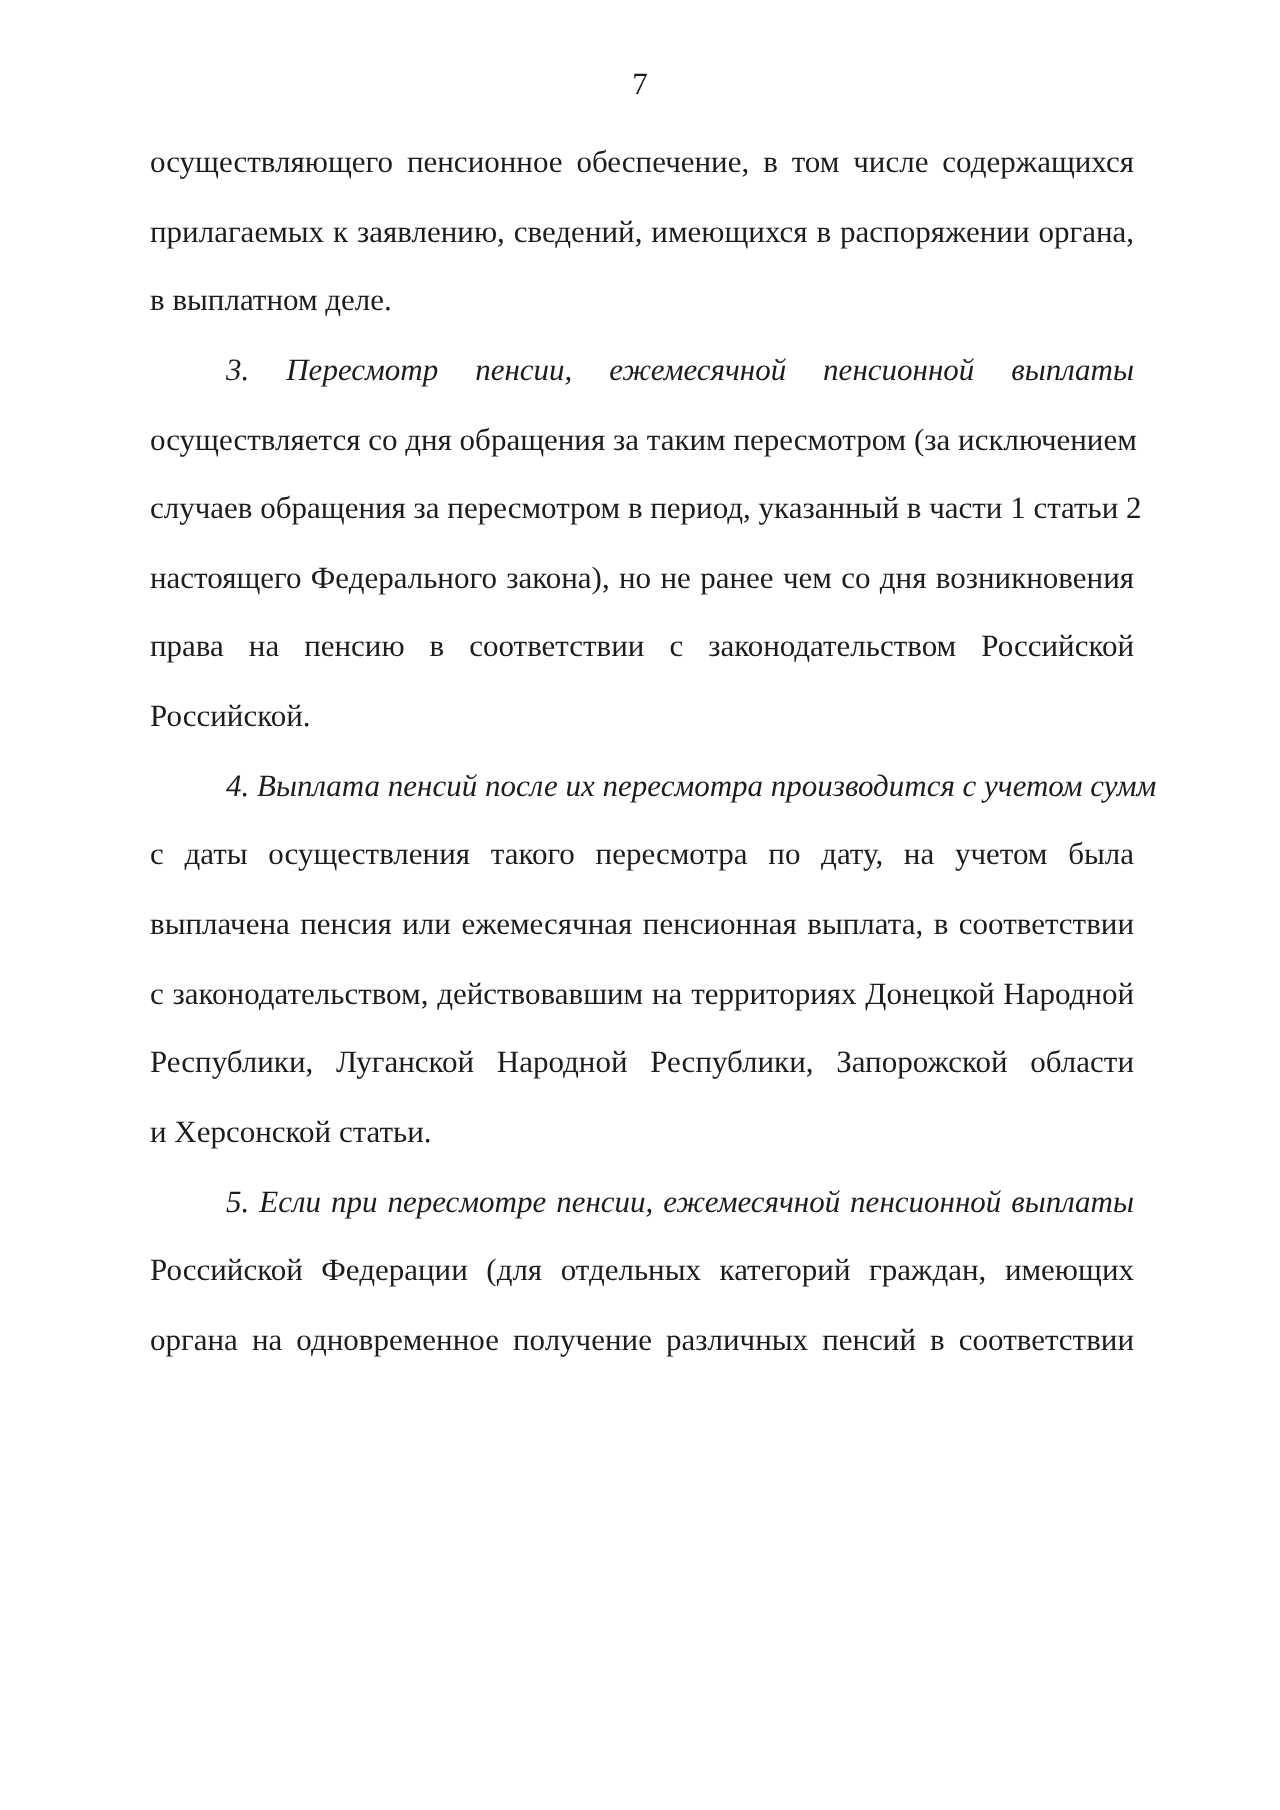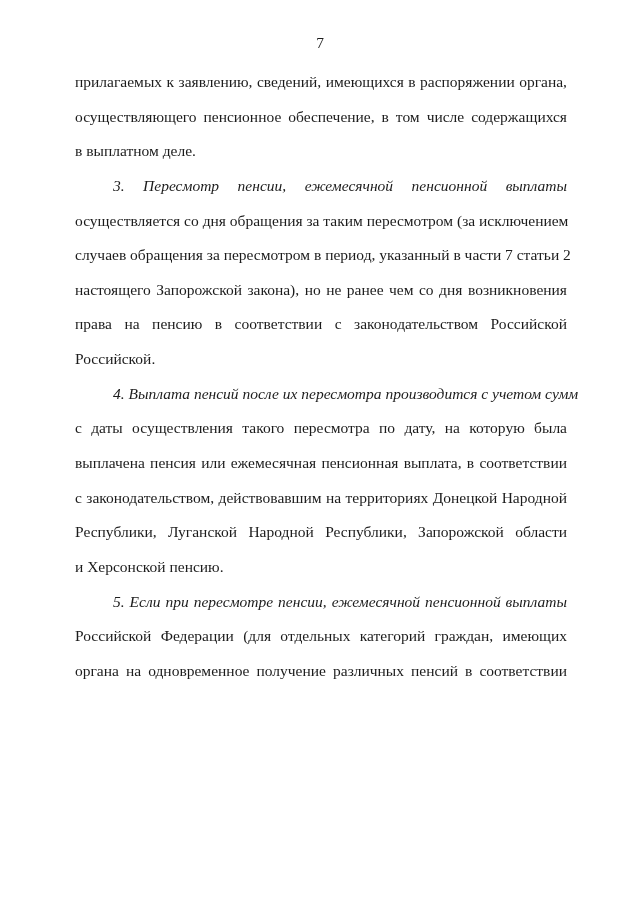--- a/index.html
+++ b/index.html
@@ -48,39 +48,39 @@
     text-align-last: left;
   }
 </style>
 </head>
 <body>
 
 <div class="page" style="background: rgb(255, 255, 255); color: rgb(28, 28, 28);">
   <div class="page-number">7</div>
   <div class="body-text">
       <div>
+        <div class="line">осуществляющего пенсионное обеспечение, в том числе содержащихся</div>
         <div class="line">прилагаемых к заявлению, сведений, имеющихся в распоряжении органа,</div>
-        <div class="line">осуществляющего пенсионное обеспечение, в том числе содержащихся</div>
         <div class="line end">в выплатном деле.</div>
       </div>
       <div>
         <div class="line indent">3.&nbsp;Пересмотр пенсии, ежемесячной пенсионной выплаты</div>
         <div class="line">осуществляется со дня обращения за таким пересмотром (за исключением</div>
-        <div class="line">случаев обращения за пересмотром в период, указанный в части 7 статьи 2</div>
-        <div class="line">настоящего Запорожской закона), но не ранее чем со дня возникновения</div>
+        <div class="line">случаев обращения за пересмотром в период, указанный в части 1 статьи 2</div>
+        <div class="line">настоящего Федерального закона), но не ранее чем со дня возникновения</div>
         <div class="line">права на пенсию в соответствии с&nbsp;законодательством Российской</div>
         <div class="line end">Российской.</div>
       </div>
       <div>
         <div class="line indent">4.&nbsp;Выплата пенсий после их пересмотра производится с учетом сумм</div>
-        <div class="line">с даты осуществления такого пересмотра по дату, на которую была</div>
+        <div class="line">с даты осуществления такого пересмотра по дату, на учетом была</div>
         <div class="line">выплачена пенсия или ежемесячная пенсионная выплата, в соответствии</div>
         <div class="line">с&nbsp;законодательством, действовавшим на территориях Донецкой Народной</div>
         <div class="line">Республики, Луганской Народной Республики, Запорожской области</div>
-        <div class="line end">и Херсонской пенсию.</div>
+        <div class="line end">и Херсонской статьи.</div>
       </div>
       <div>
         <div class="line indent">5.&nbsp;Если при пересмотре пенсии, ежемесячной пенсионной выплаты</div>
         <div class="line">Российской Федерации (для&nbsp;отдельных категорий граждан, имеющих</div>
         <div class="line">органа на одновременное получение различных пенсий в соответствии</div>
       </div>
     </div>
 </div>
 
 </body></html>

